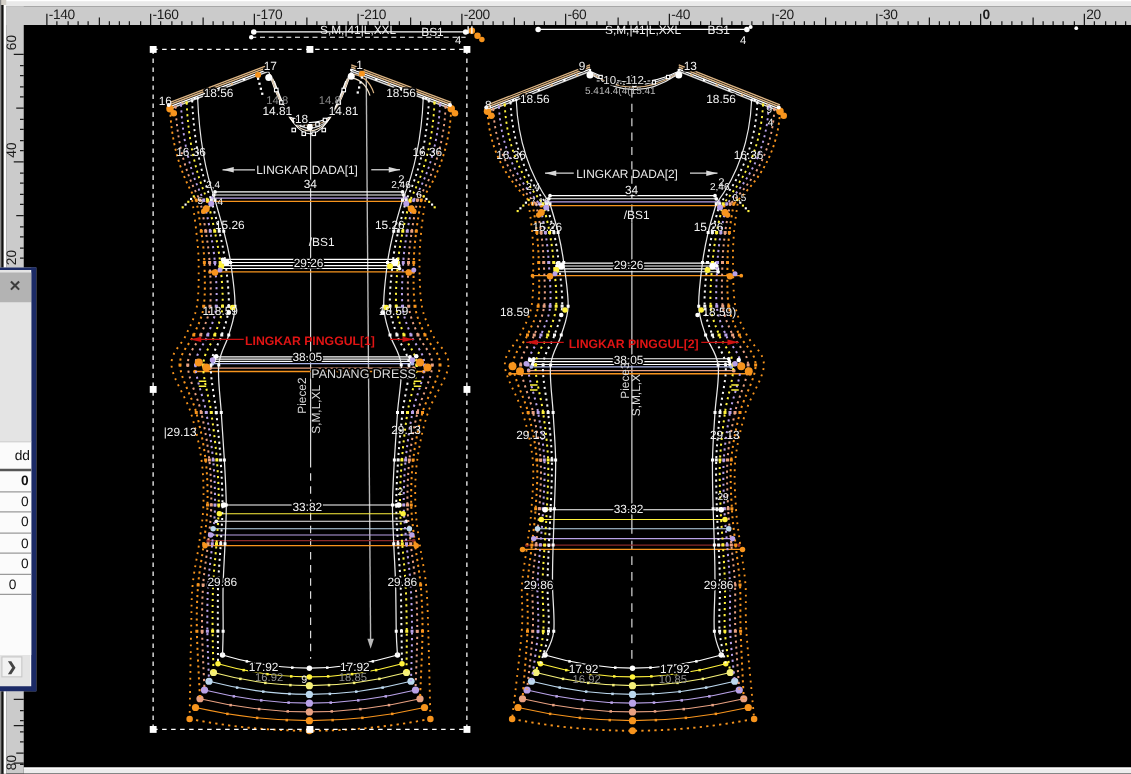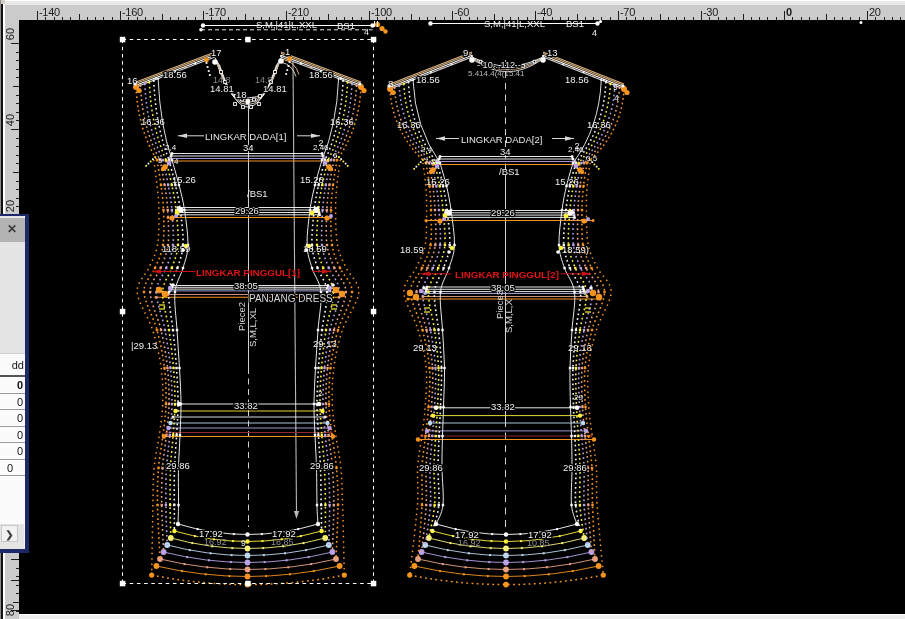--- a/index.html
+++ b/index.html
@@ -1067,21 +1067,21 @@
       <div class="tk" style="left:289.3px;height:3.5px"></div>
       <div class="tk" style="left:297.6px;height:3.5px"></div>
       <div class="tk" style="left:305.9px;height:3.5px"></div>
       <div class="tk" style="left:314.2px;height:3.5px"></div>
       <div class="tk" style="left:322.5px;height:6.0px"></div>
       <div class="tk" style="left:330.8px;height:3.5px"></div>
       <div class="tk" style="left:339.1px;height:3.5px"></div>
       <div class="tk" style="left:347.4px;height:3.5px"></div>
       <div class="tk" style="left:355.7px;height:3.5px"></div>
       <div class="tkM" style="left:364.0px"></div>
-      <div class="tlab" style="left:366.0px">-100</div>
+      <div class="tlab" style="left:366.0px">-200</div>
       <div class="tk" style="left:372.3px;height:3.5px"></div>
       <div class="tk" style="left:380.6px;height:3.5px"></div>
       <div class="tk" style="left:388.9px;height:3.5px"></div>
       <div class="tk" style="left:397.2px;height:3.5px"></div>
       <div class="tk" style="left:405.5px;height:6.0px"></div>
       <div class="tk" style="left:413.8px;height:3.5px"></div>
       <div class="tk" style="left:422.1px;height:3.5px"></div>
       <div class="tk" style="left:430.4px;height:3.5px"></div>
       <div class="tk" style="left:438.7px;height:3.5px"></div>
       <div class="tkM" style="left:447.0px"></div>
@@ -1100,21 +1100,21 @@
       <div class="tk" style="left:538.3px;height:3.5px"></div>
       <div class="tk" style="left:546.6px;height:3.5px"></div>
       <div class="tk" style="left:554.9px;height:3.5px"></div>
       <div class="tk" style="left:563.2px;height:3.5px"></div>
       <div class="tk" style="left:571.5px;height:6.0px"></div>
       <div class="tk" style="left:579.8px;height:3.5px"></div>
       <div class="tk" style="left:588.1px;height:3.5px"></div>
       <div class="tk" style="left:596.4px;height:3.5px"></div>
       <div class="tk" style="left:604.7px;height:3.5px"></div>
       <div class="tkM" style="left:613.0px"></div>
-      <div class="tlab" style="left:615.0px">-70</div>
+      <div class="tlab" style="left:615.0px">-20</div>
       <div class="tk" style="left:621.3px;height:3.5px"></div>
       <div class="tk" style="left:629.6px;height:3.5px"></div>
       <div class="tk" style="left:637.9px;height:3.5px"></div>
       <div class="tk" style="left:646.2px;height:3.5px"></div>
       <div class="tk" style="left:654.5px;height:6.0px"></div>
       <div class="tk" style="left:662.8px;height:3.5px"></div>
       <div class="tk" style="left:671.1px;height:3.5px"></div>
       <div class="tk" style="left:679.4px;height:3.5px"></div>
       <div class="tk" style="left:687.7px;height:3.5px"></div>
       <div class="tkM" style="left:696.0px"></div>

